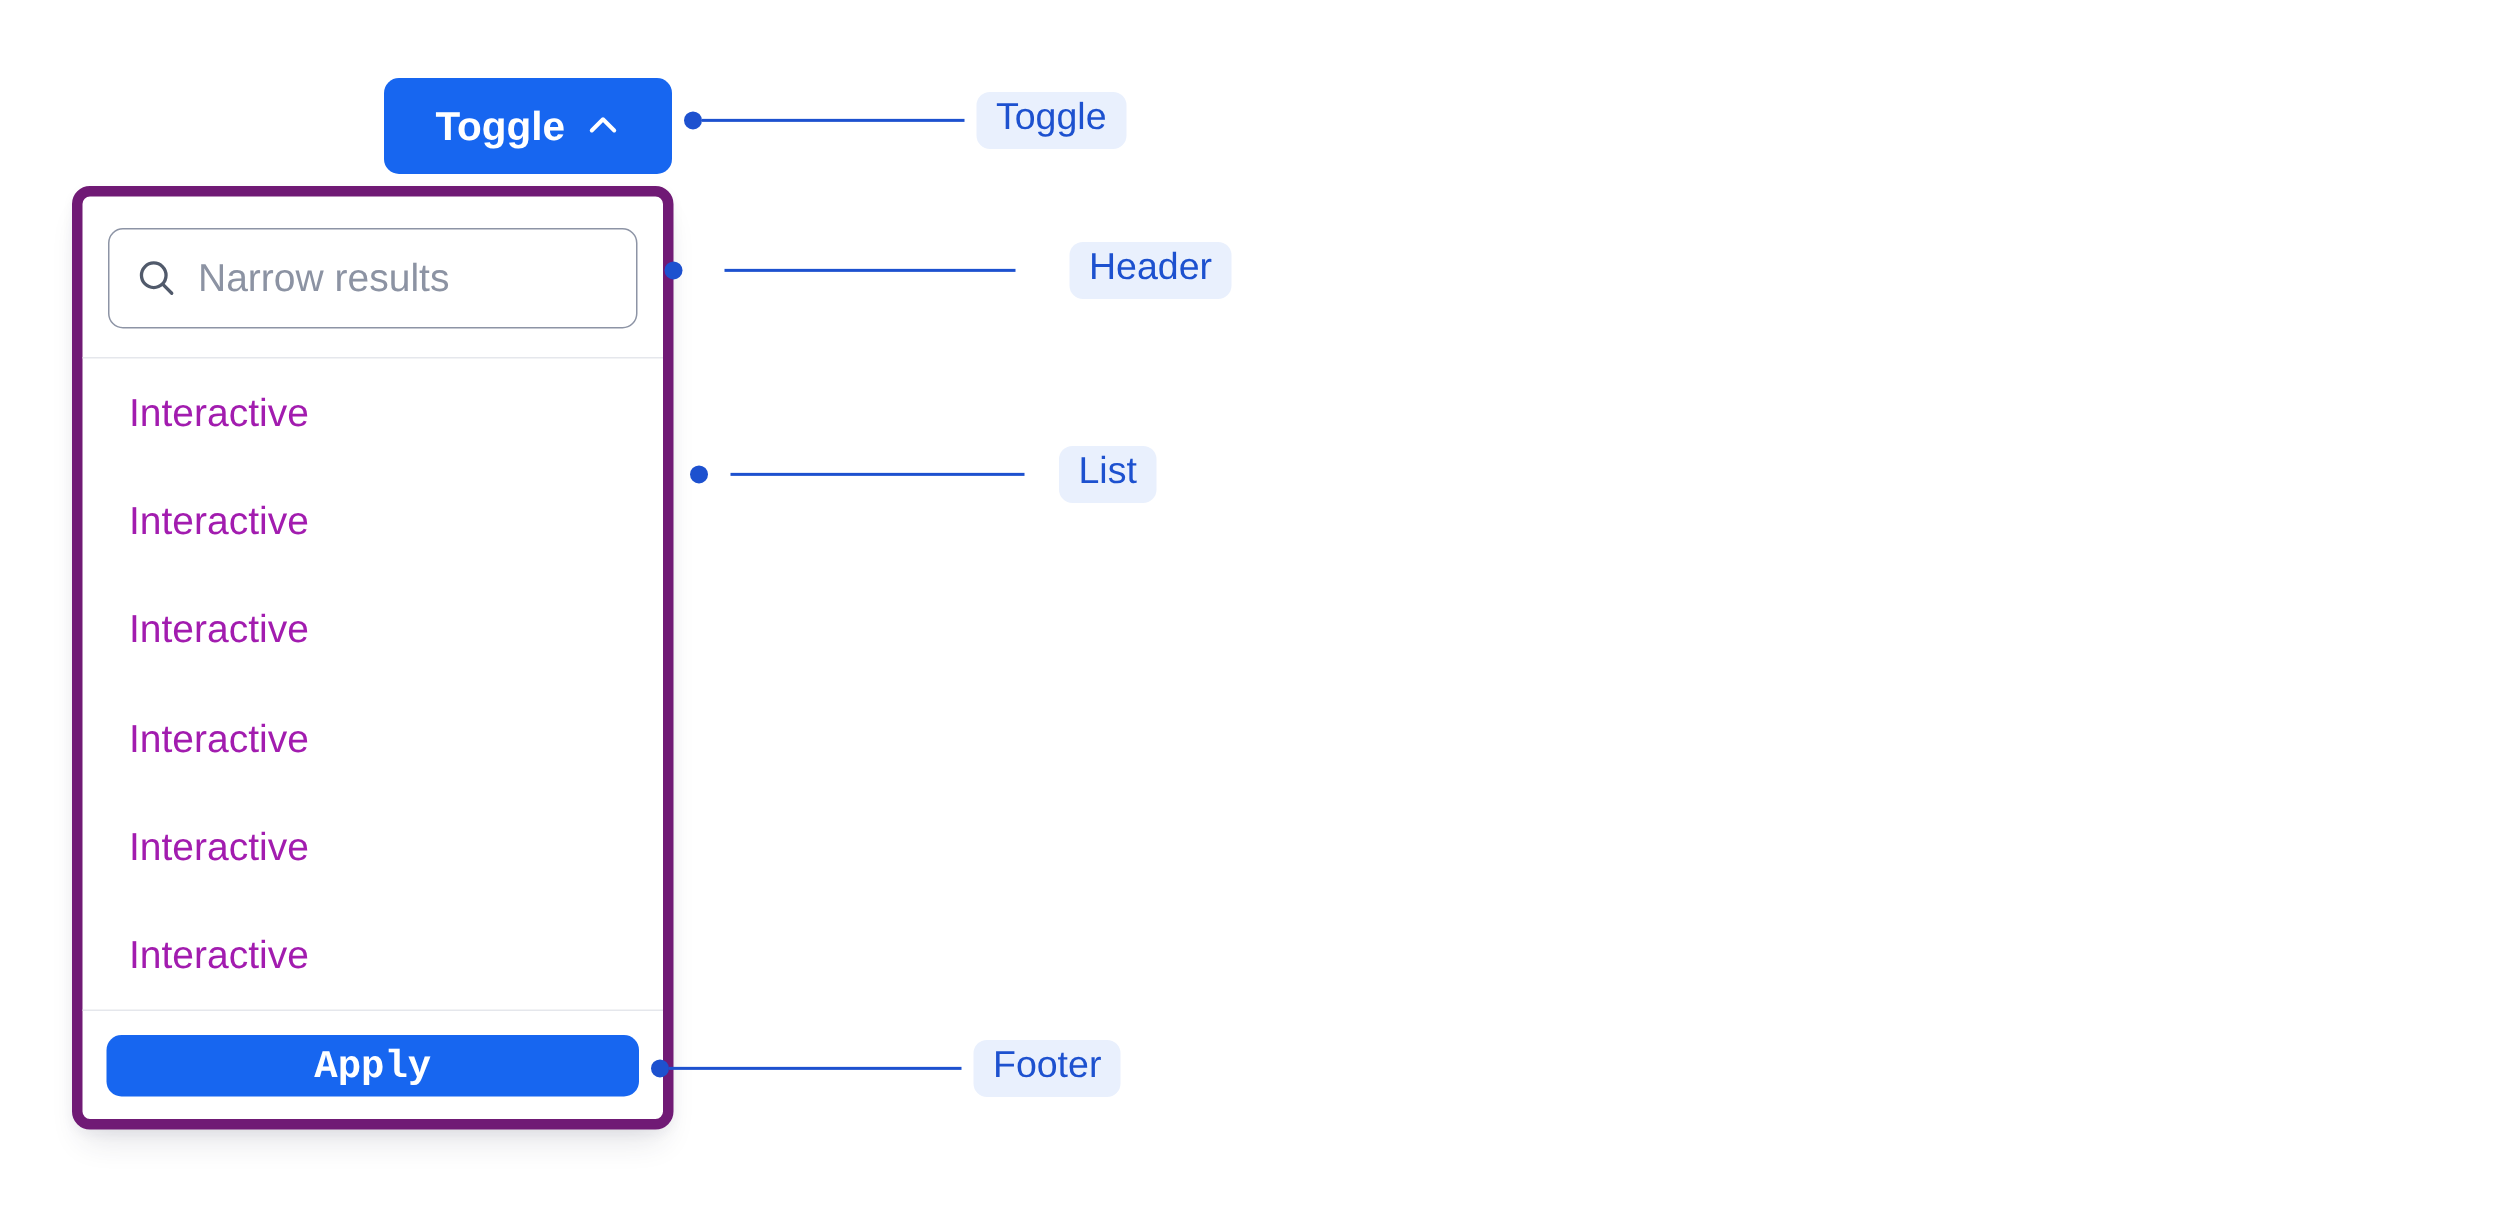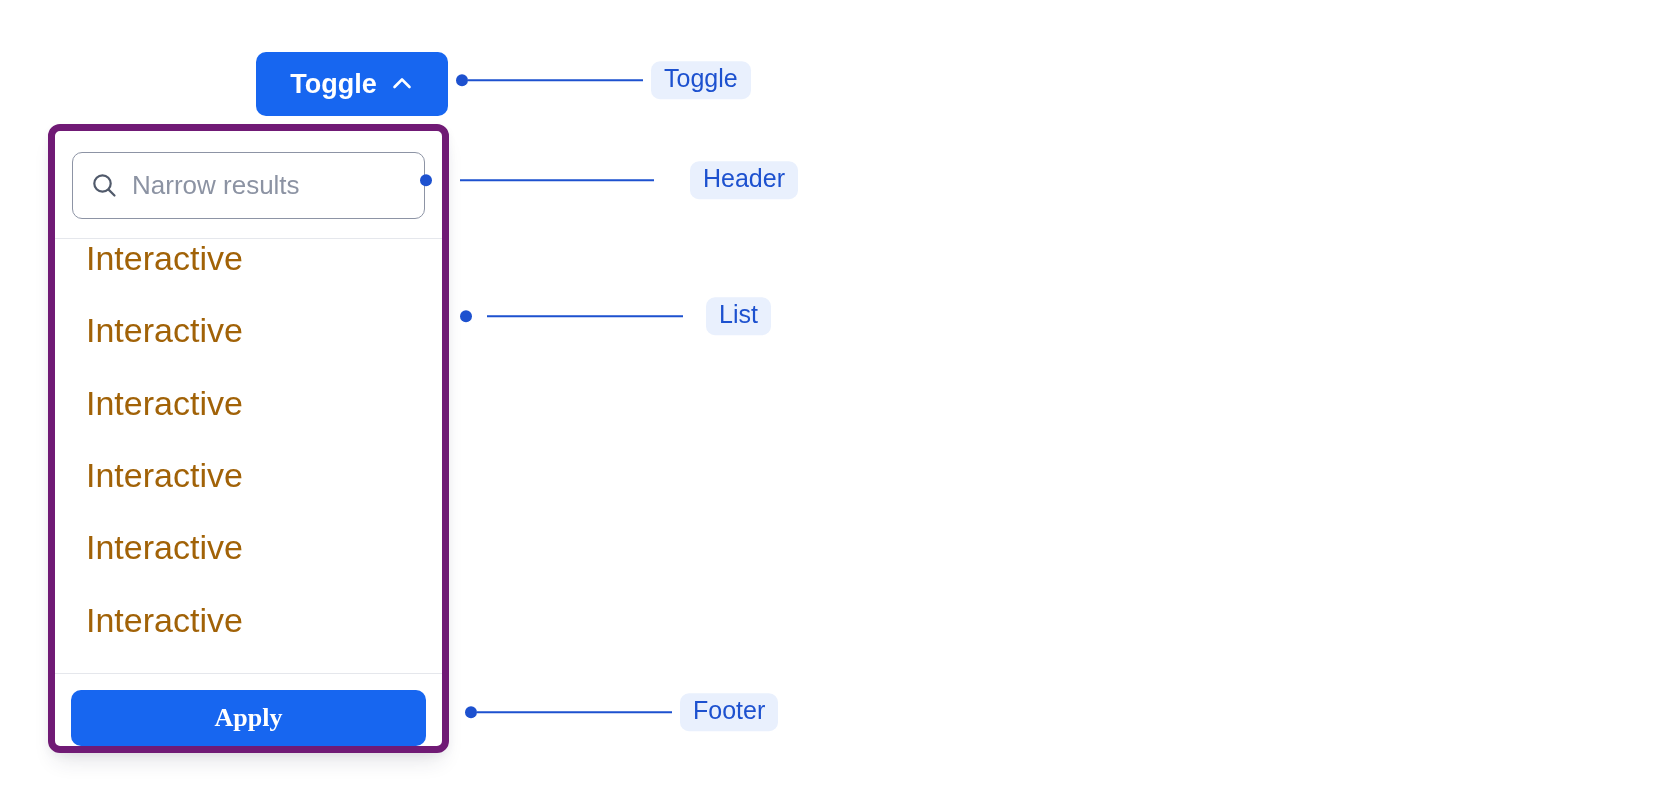--- a/index.html
+++ b/index.html
@@ -51,37 +51,37 @@
     border: none; outline: none;
     font-family: "Liberation Sans", sans-serif;
     font-size: 26px; color: #3c4353;
     background: transparent;
   }
   .search-box input::placeholder { color: #8c93a3; opacity: 1; }
 
   .panel-list { height: 434px; overflow: hidden; }
   .list-item {
     height: 72.33px;
-    display: flex; align-items: flex-start;
+    display: flex; align-items: center;
     padding: 0 31px;
-    font-size: 34px; color: #a16207;
+    font-size: 26px; color: #a21caf;
     cursor: pointer;
   }
 
   .panel-footer {
     border-top: 1px solid #e5e7ec;
     padding: 16px 16px 0 16px;
     flex: 1 1 auto;
   }
   .apply-btn {
-    width: 100%; height: 56px;
+    width: 100%; height: 41px;
     background: #1766f0;
     border: none; border-radius: 10px;
     color: #ffffff; font-size: 26px; font-weight: 600;
-    font-family: Liberation Serif, serif;
+    font-family: Liberation Mono, monospace;
     display: flex; align-items: center; justify-content: center;
     cursor: pointer;
   }
 
   
   .annotation {
     position: absolute;
     display: flex; align-items: center;
     transform: translateY(-50%);
   }
@@ -97,25 +97,25 @@
     background: #e9f0fd;
     color: #1d51cf;
     border-radius: 9px;
     padding: 4px 13px 6px 13px;
     font-size: 25px; font-weight: 500;
     line-height: 1.1;
     white-space: nowrap;
   }
   .a-toggle { left: 456px; top: 80px; }
   .a-toggle .anno-line { width: 175px; }
-  .a-header { left: 420px; top: 180px; gap: 28px; }
+  .a-header { left: 443px; top: 180px; gap: 28px; }
   .a-header .anno-line { width: 194px; }
   .a-list   { left: 460px; top: 316px; gap: 15px; }
   .a-list   .anno-line { width: 196px; }
-  .a-footer { left: 465px; top: 712px; align-items: center; }
+  .a-footer { left: 434px; top: 712px; align-items: center; }
   .a-footer .anno-line { width: 195px; }
 </style>
 </head>
 <body>
 
 <div class="canvas">
 
   <button class="toggle-btn">
     <span>Toggle</span>
     <span>

